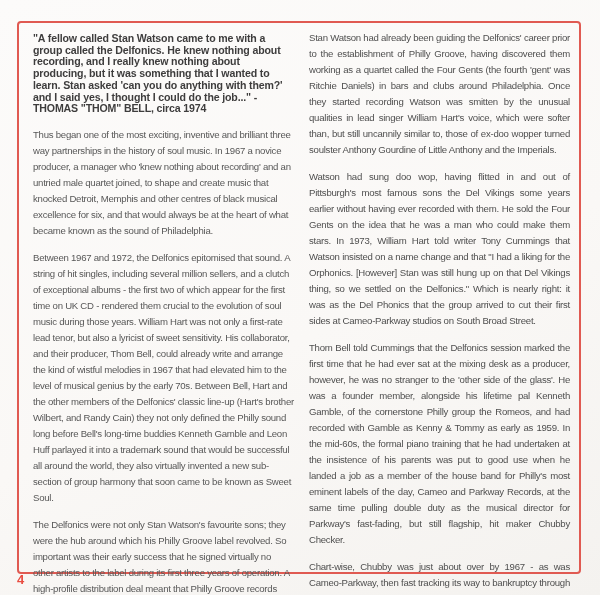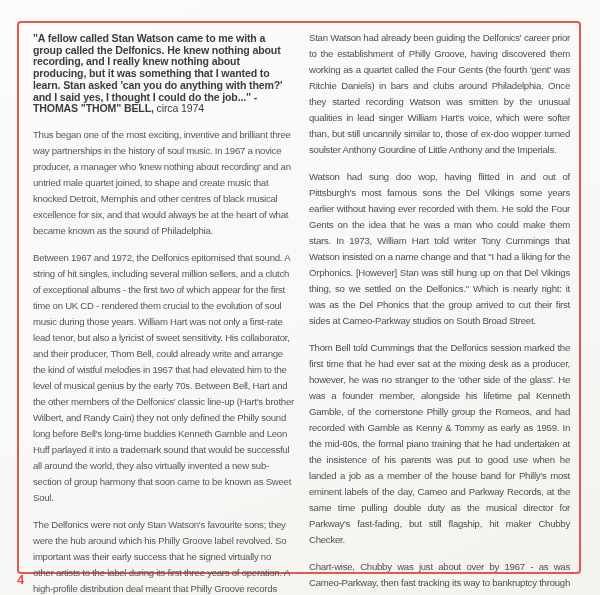--- a/index.html
+++ b/index.html
@@ -32,21 +32,21 @@
   }
   .col { width: 261px; }
   .quote {
     margin: 3px 0 12px 0;
     font-size: 10.6px;
     line-height: 11.7px;
     letter-spacing: -0.15px;
     font-weight: bold;
     color: var(--quote-text, #3e3d3d);
   }
-  .quote .suffix { font-weight: normal; }
+  .quote .suffix { font-weight: bold; }
   .body-par {
     margin: 0 0 11px 0;
     font-size: 9.6px;
     line-height: 16px;
     letter-spacing: -0.25px;
     color: var(--body-text, #575757);
   }
   .col-right .body-par {
     text-align: justify;
     color: var(--body-text-right, #4f4f4f);

